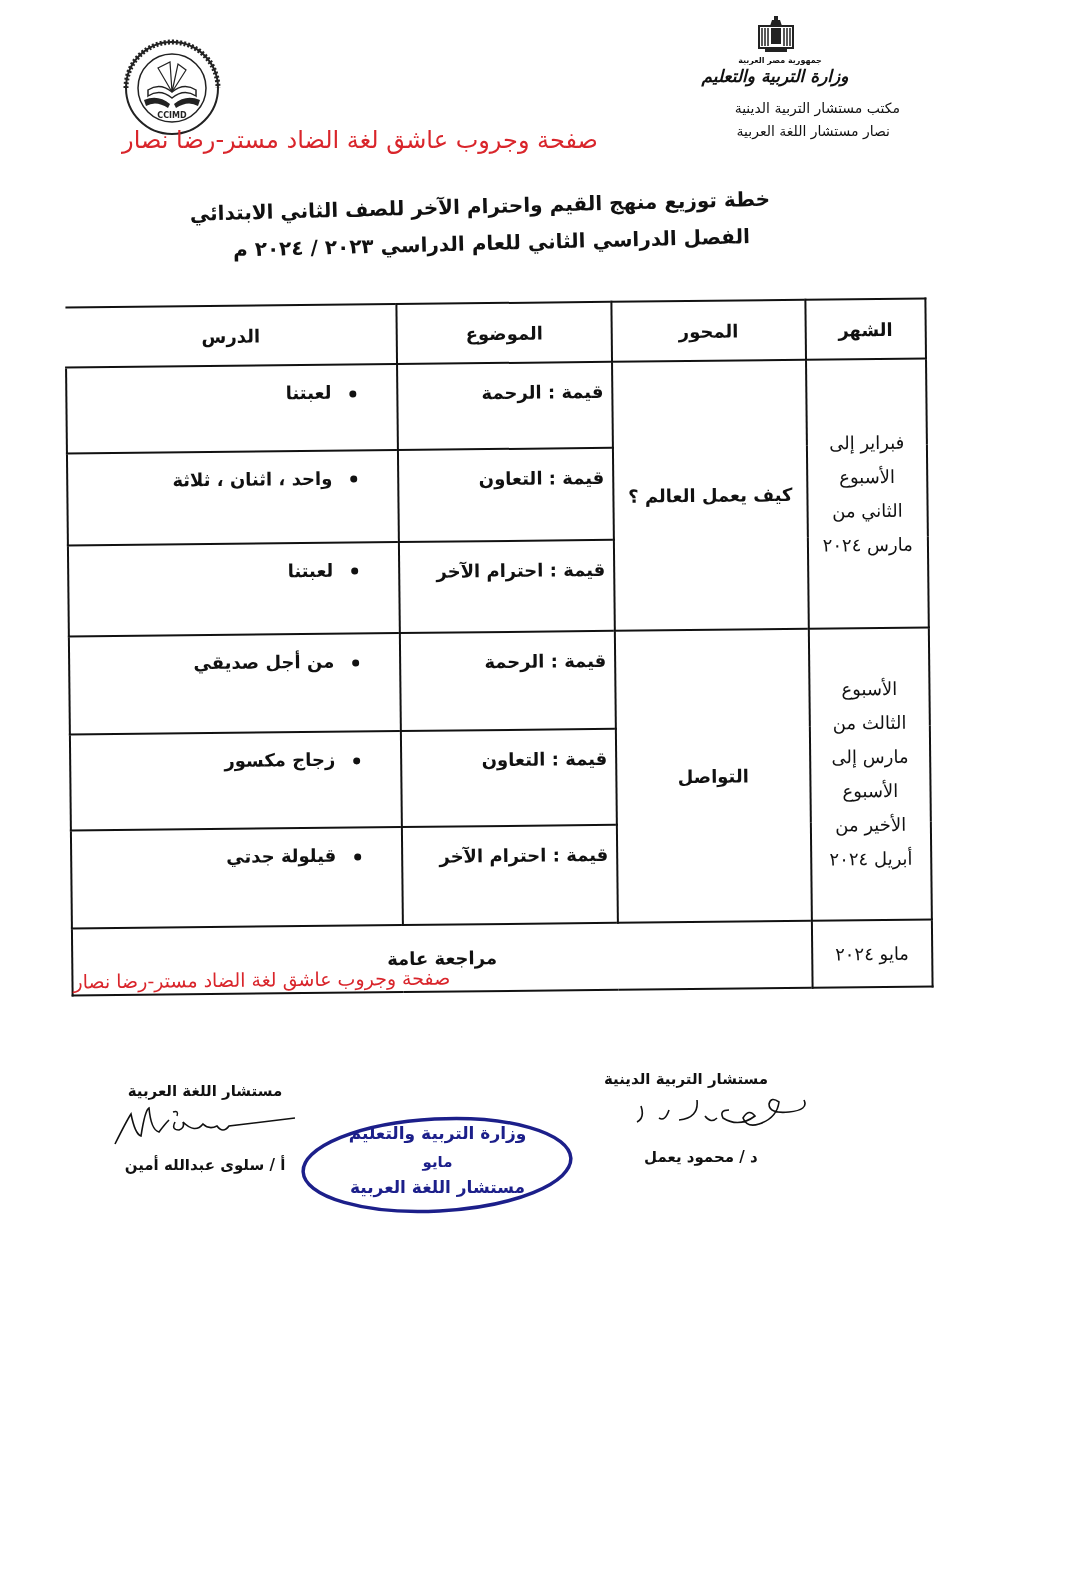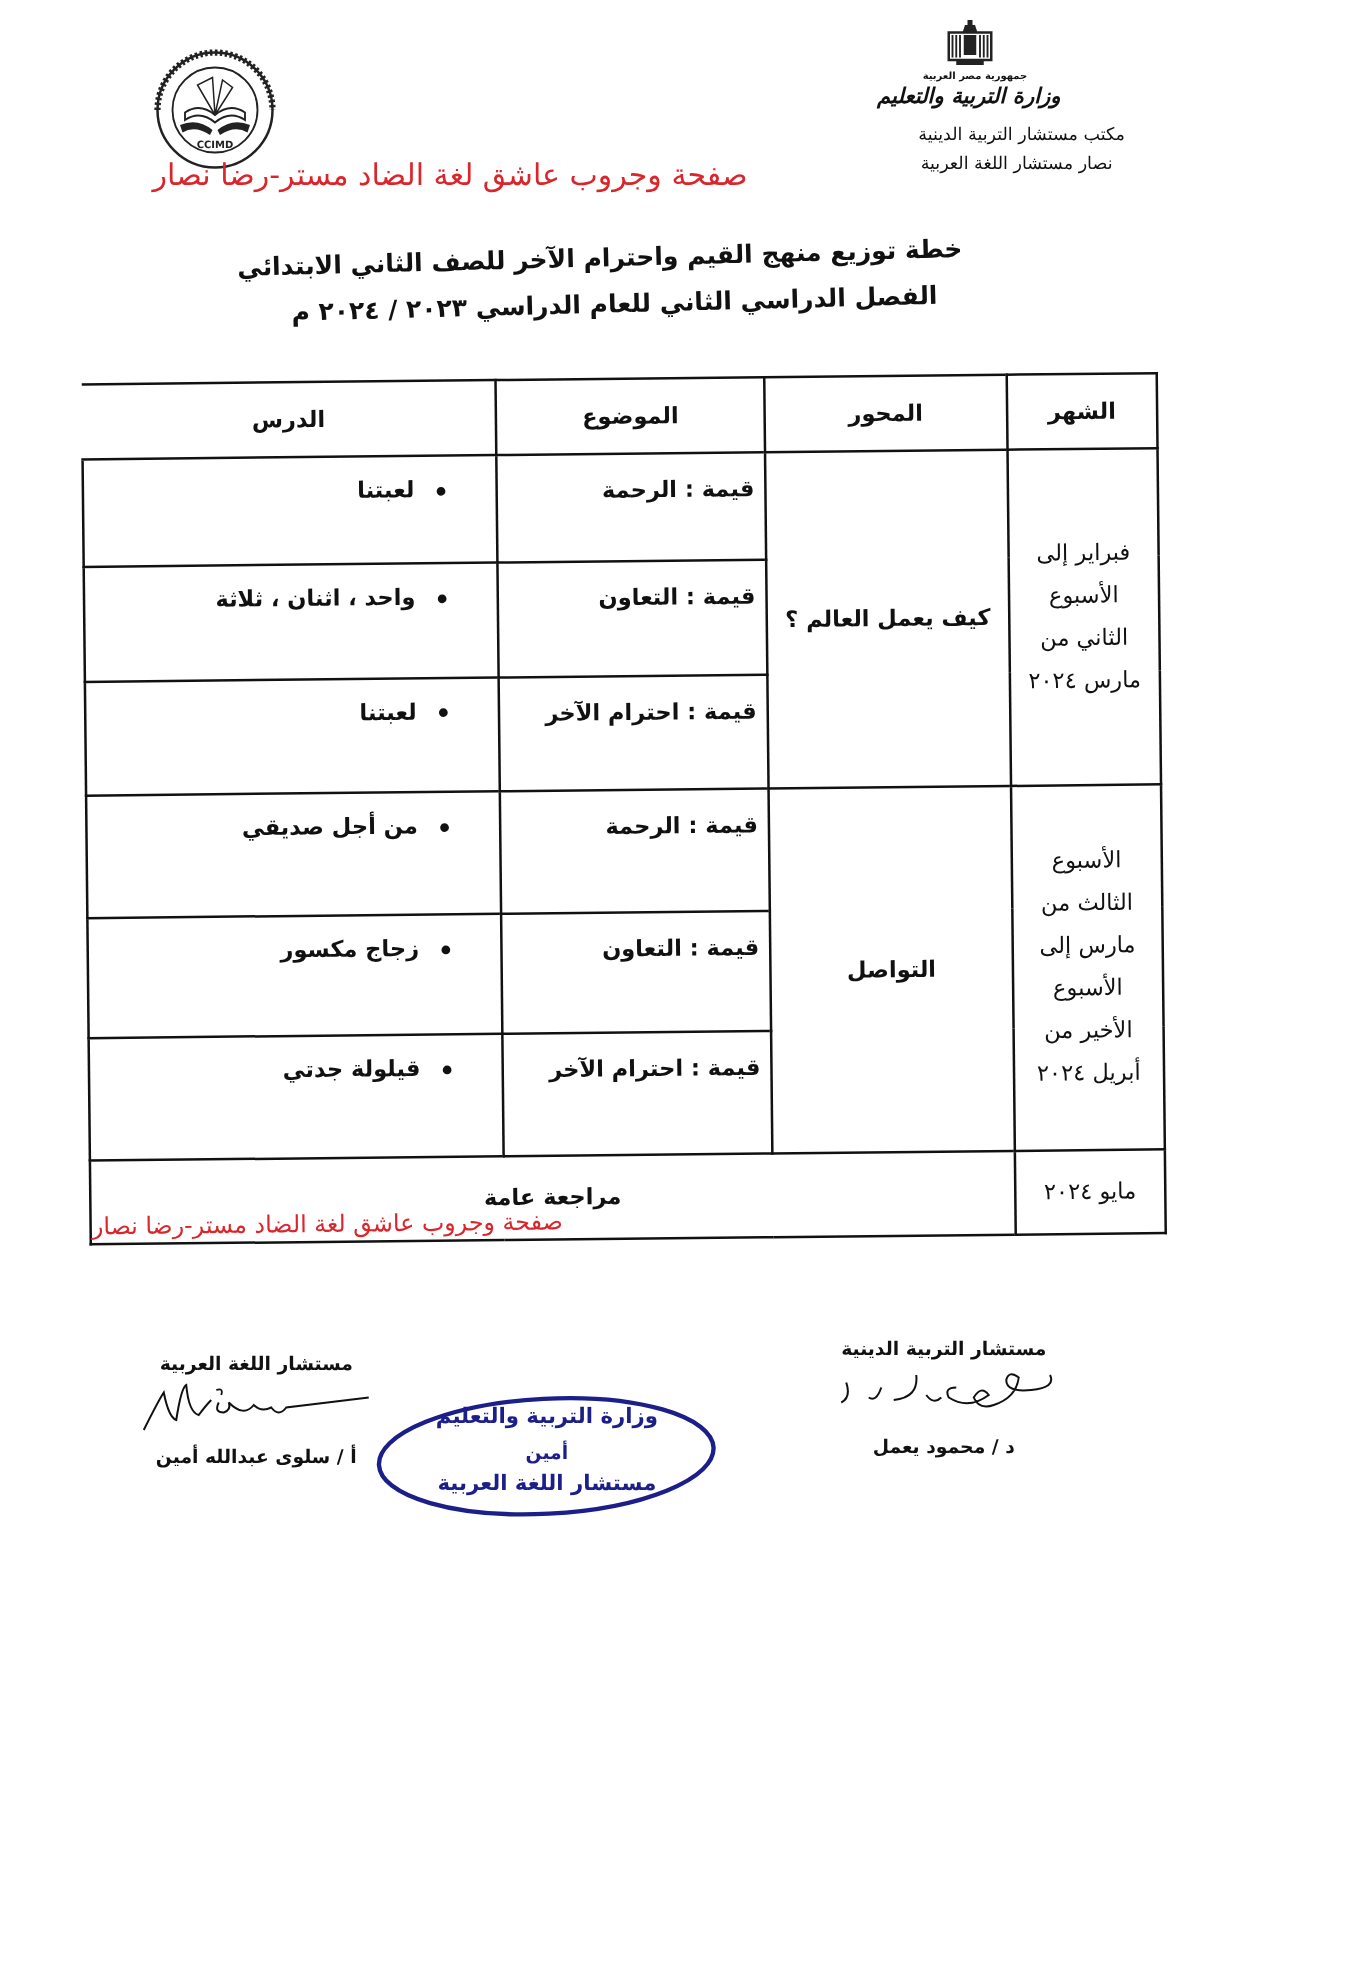--- a/index.html
+++ b/index.html
@@ -29,21 +29,21 @@
   #plan-table th { font-weight:bold; text-align:center; height:48px; font-size:18px; }
   #plan-table tr:first-child th:last-child { border-left:none; }
   .month-cell { text-align:center; font-size:19px; line-height:34px; }
   .axis-cell { text-align:center; font-weight:bold; font-size:19px; }
   .topic-cell { text-align:right; font-size:18px; font-weight:bold; vertical-align:top !important; padding-top:18px !important; }
   .lesson-cell { text-align:right; font-size:18px; font-weight:bold; vertical-align:top !important; padding-top:16px !important; padding-right:40px !important; }
   .lesson-cell .bullet { display:inline-block; width:7px; height:7px; background:#111; border-radius:50%; margin-left:18px; vertical-align:middle; }
   .review-cell { text-align:center; font-weight:bold; font-size:18px; position:relative; }
   #watermark-table { position:absolute; left:0; bottom:2px; color:#d9252b; font-size:19px; font-weight:normal; direction:rtl; white-space:nowrap; }
   
-  #sig-right { left:640px; top:1070px; width:230px; height:110px; direction:rtl; text-align:center; }
+  #sig-right { left:604px; top:1070px; width:230px; height:110px; direction:rtl; text-align:left; }
   #sig-right .role { font-weight:bold; font-size:15px; }
   #sig-right .name { position:absolute; top:78px; left:40px; right:40px; font-weight:bold; font-size:15px; }
   #sig-left { left:105px; top:1082px; width:200px; height:110px; direction:rtl; text-align:center; }
   #sig-left .role { font-weight:bold; font-size:15px; }
   #sig-left .name { position:absolute; top:74px; left:0; right:0; font-weight:bold; font-size:15px; }
   #stamp { left:300px; top:1115px; width:275px; height:100px; }
   #stamp .txt { position:absolute; left:0; right:0; text-align:center; color:#1c1f8a; font-weight:bold; direction:rtl; }
 </style>
 </head>
 <body>
@@ -150,15 +150,15 @@
     <path d="M68 12 Q74 10 72 16" fill="none" stroke="#111" stroke-width="1.4"></path>
   </svg>
   <div class="name">أ / سلوى عبدالله أمين</div>
 </div>
 
 <div id="stamp" class="abs">
   <svg width="275" height="100" viewBox="0 0 275 100" style="position:absolute;left:0;top:0;">
     <ellipse cx="137" cy="50" rx="134" ry="46" fill="none" stroke="#1c1f8a" stroke-width="3.5" transform="rotate(-3 137 50)"></ellipse>
   </svg>
   <div class="txt" style="top:8px;font-size:17px;">وزارة التربية والتعليم</div>
-  <div class="txt" style="top:38px;font-size:15px;letter-spacing:3px;">أمين</div>
+  <div class="txt" style="top:38px;font-size:15px;letter-spacing:3px;">مايو</div>
   <div class="txt" style="top:62px;font-size:17px;">مستشار اللغة العربية</div>
 </div>
 
 </body></html>

